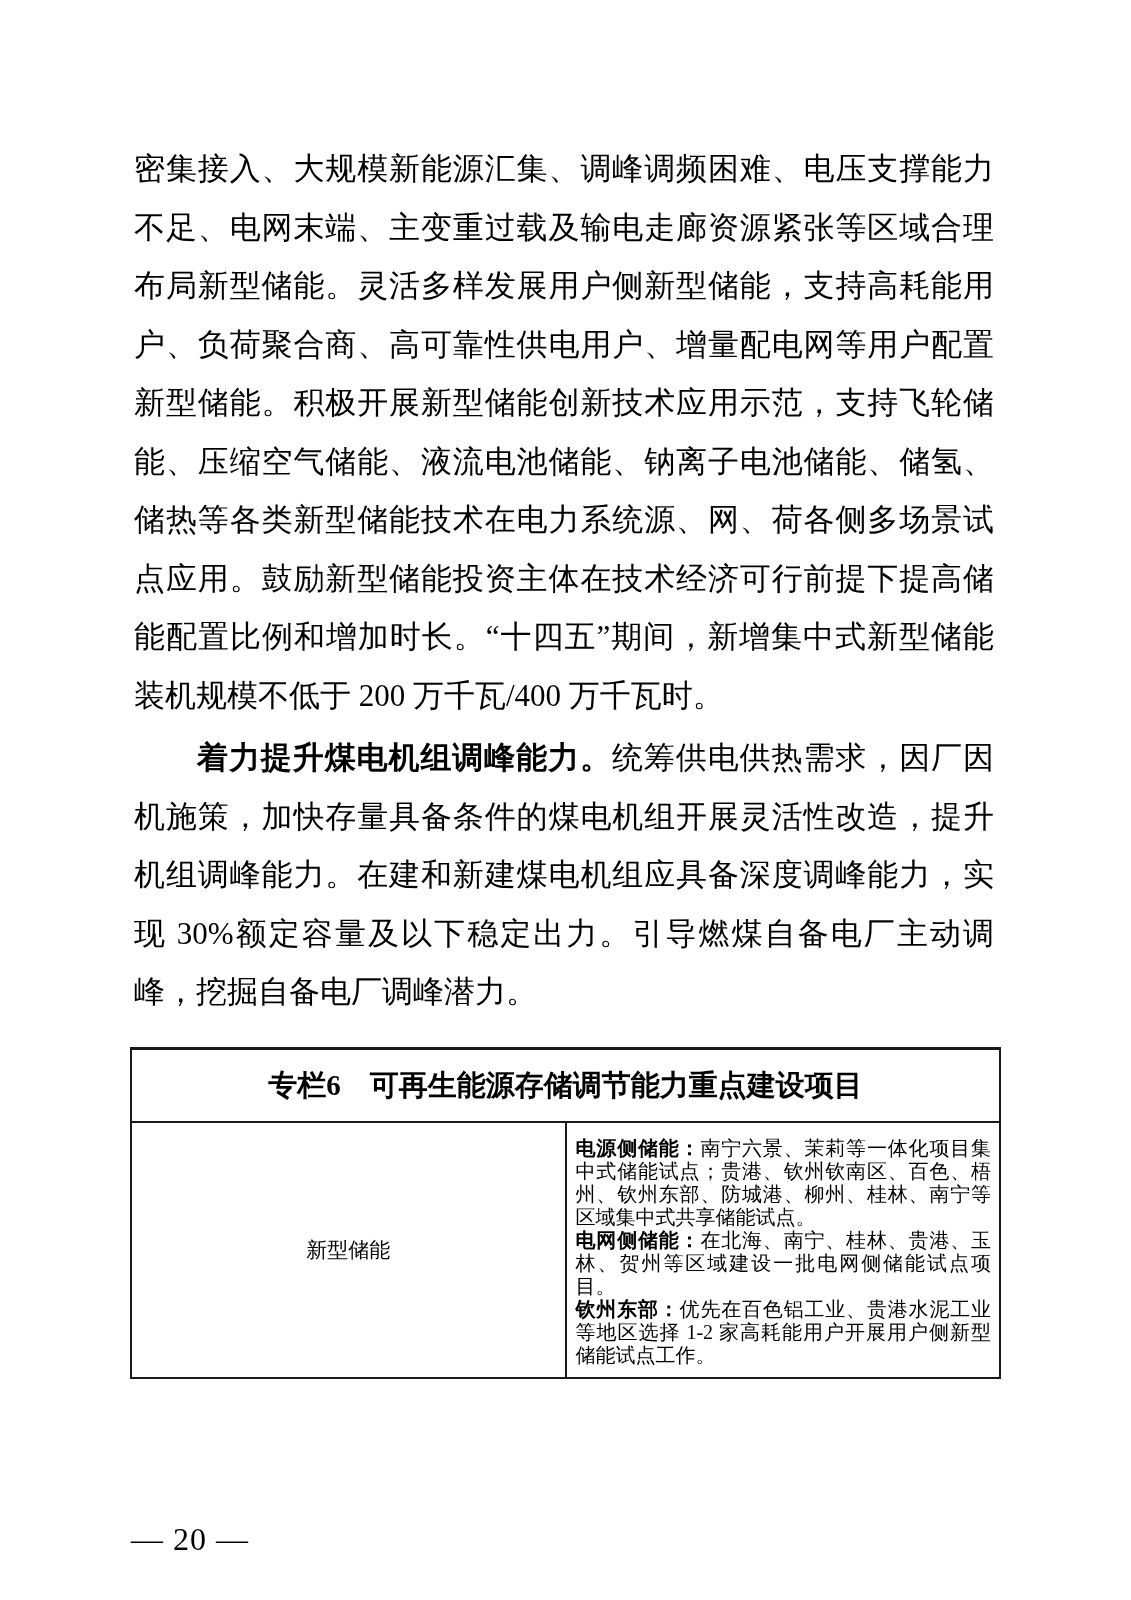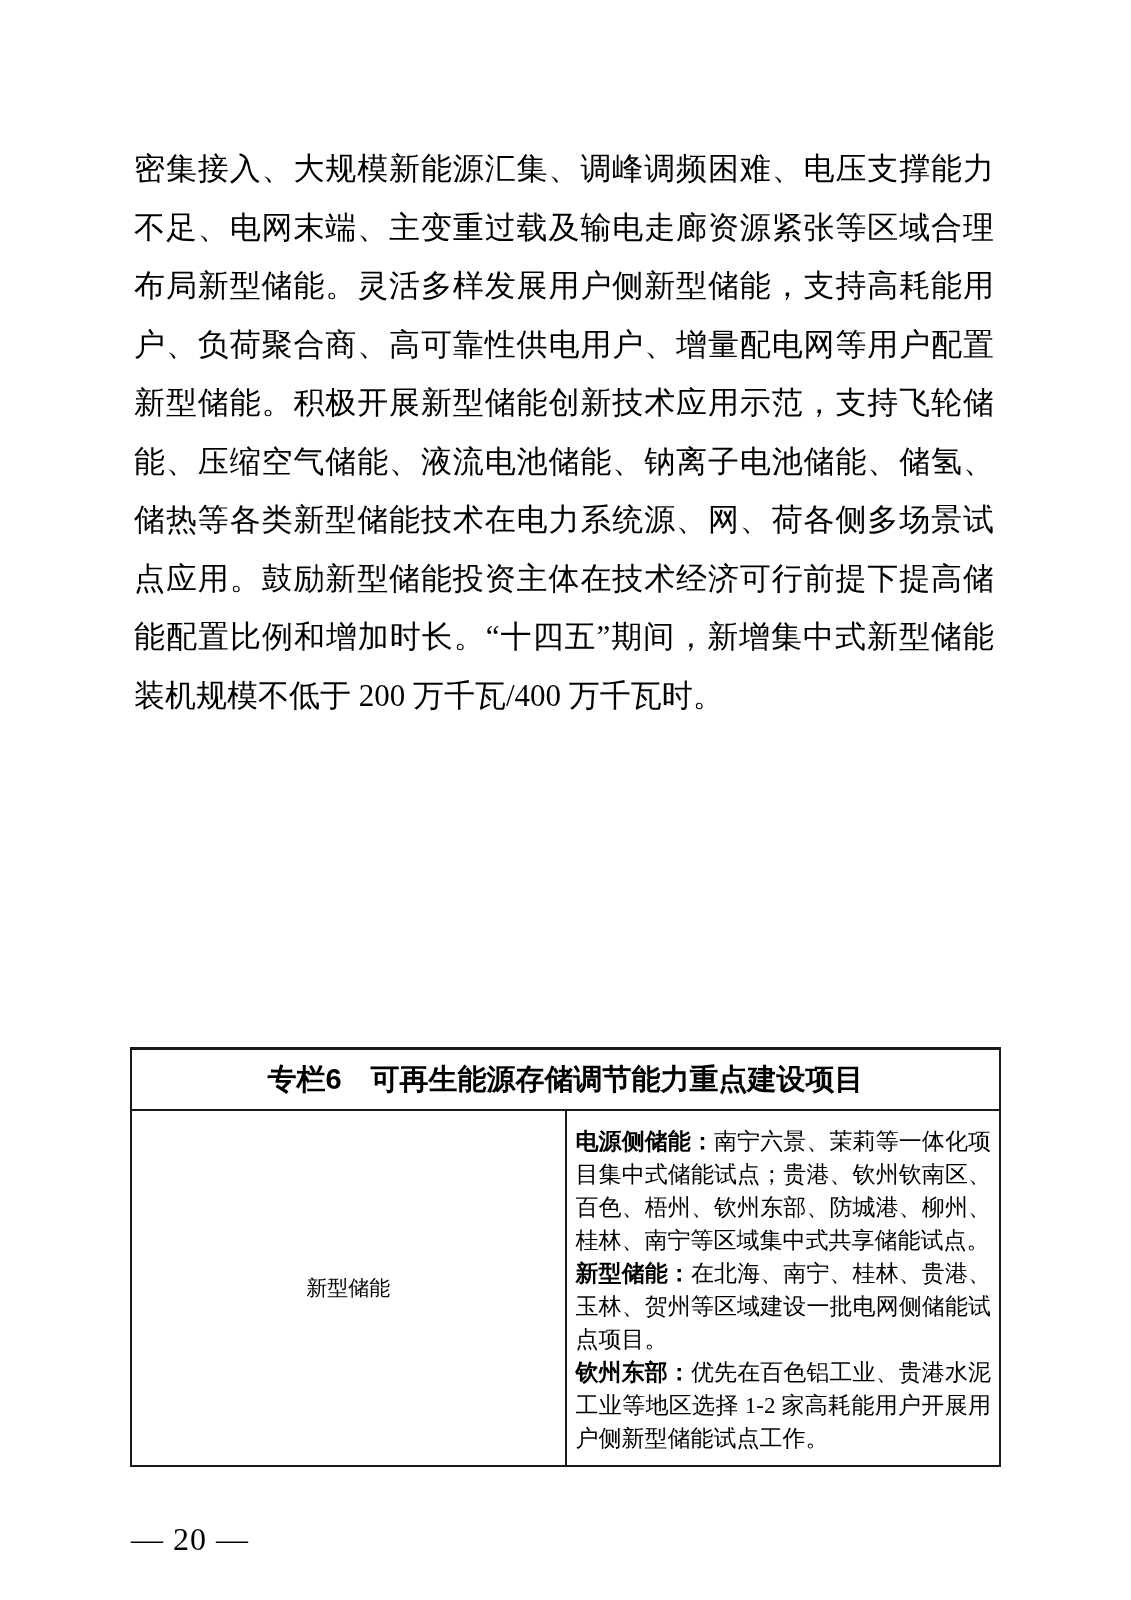--- a/index.html
+++ b/index.html
@@ -41,42 +41,42 @@
     border-collapse: collapse;
     table-layout: fixed;
   }
   table.pillar-table th,
   table.pillar-table td {
     border: 2px solid #1a1a1a;
   }
   table.pillar-table th {
     border-top-width: 3px;
     height: 51px;
-    font-family: Liberation Sans, sans-serif;
+    font-family: Liberation Serif, serif;
     font-weight: bold;
     font-size: 29px;
     text-align: center;
     vertical-align: middle;
-    padding: 4px;
+    padding: 10px;
   }
   td.cell-label {
     width: 181px;
     text-align: center;
     vertical-align: middle;
     font-size: 21px;
     padding: 4px;
     margin-top: 8px;
   }
   td.cell-content {
     padding: 14px 8px 10px 9px;
     vertical-align: top;
   }
   .box-item {
-    font-size: 23px;
-    line-height: 33px;
+    font-size: 20px;
+    line-height: 23px;
     text-align: justify;
     text-justify: inter-character;
     overflow-wrap: break-word;
   }
   .box-item .item-lead {
     font-family: "Liberation Sans", "DejaVu Sans", sans-serif;
     font-weight: bold;
   }
   .page-number {
     position: absolute;
@@ -88,34 +88,35 @@
     margin-top: 40px;
   }
 </style>
 </head>
 <body>
 
 <div class="page">
 
   <div class="body-text">
     <p class="para"><span>密集接入、大规模新能源汇集、调峰调频困难、电压支撑能力不足、电网末端、主变重过载及输电走廊资源紧张等区域合理布局新型储能。灵活多样发展用户侧新型储能，支持高耗能用户、负荷聚合商、高可靠性供电用户、增量配电网等用户配置新型储能。积极开展新型储能创新技术应用示范，支持飞轮储能、压缩空气储能、液流电池储能、钠离子电池储能、储氢、储热等各类新型储能技术在电力系统源、网、荷各侧多场景试点应用。鼓励新型储能投资主体在技术经济可行前提下提高储能配置比例和增加时长。“十四五”期间，新增集中式新型储能装机规模不低于 200 万千瓦/400 万千瓦时。</span></p>
+    <p class="para indented"><span class="lead-bold">着力提升煤电机组调峰能力。</span><span>统筹供电供热需求，因厂因机施策，加快存量具备条件的煤电机组开展灵活性改造，提升机组调峰能力。在建和新建煤电机组应具备深度调峰能力，实现 30%额定容量及以下稳定出力。引导燃煤自备电厂主动调峰，挖掘自备电厂调峰潜力。</span></p>
   </div>
 
   <table class="pillar-table">
     <thead>
       <tr>
         <th colspan="2">专栏6　可再生能源存储调节能力重点建设项目</th>
       </tr>
     </thead>
     <tbody>
       <tr>
         <td class="cell-label">新型储能</td>
         <td class="cell-content">
           <div class="box-item"><span class="item-lead">电源侧储能：</span><span>南宁六景、茉莉等一体化项目集中式储能试点；贵港、钦州钦南区、百色、梧州、钦州东部、防城港、柳州、桂林、南宁等区域集中式共享储能试点。</span></div>
-          <div class="box-item"><span class="item-lead">新型储能：</span><span>在北海、南宁、桂林、贵港、玉林、贺州等区域建设一批电网侧储能试点项目。</span></div>
+          <div class="box-item"><span class="item-lead">电网侧储能：</span><span>在北海、南宁、桂林、贵港、玉林、贺州等区域建设一批电网侧储能试点项目。</span></div>
           <div class="box-item"><span class="item-lead">钦州东部：</span><span>优先在百色铝工业、贵港水泥工业等地区选择 1-2 家高耗能用户开展用户侧新型储能试点工作。</span></div>
         </td>
       </tr>
     </tbody>
   </table>
 
   <div class="page-number">— 20 —</div>
 
 </div>
 

